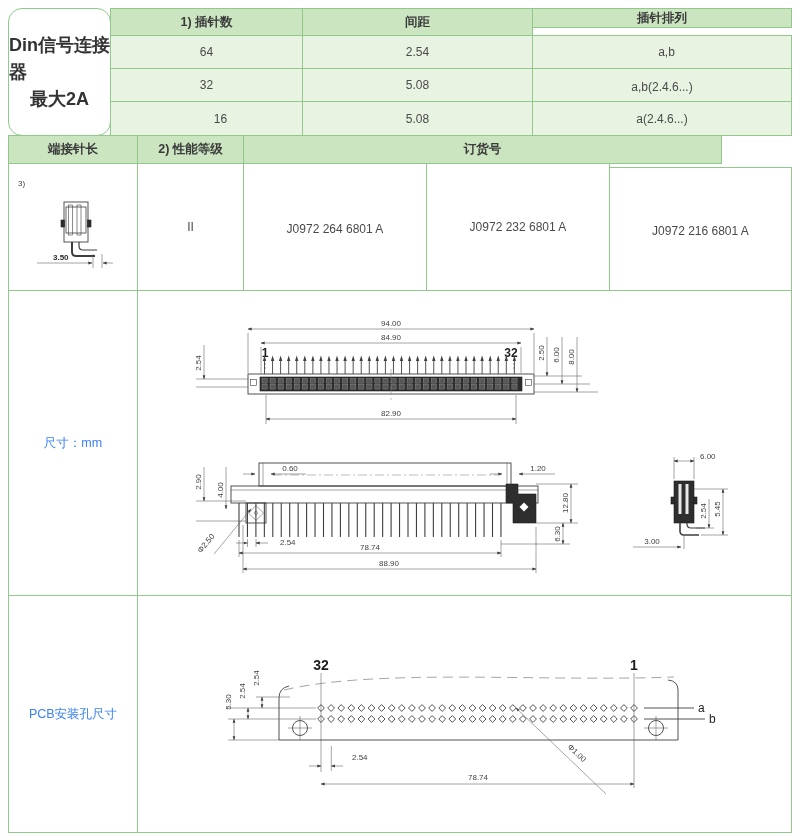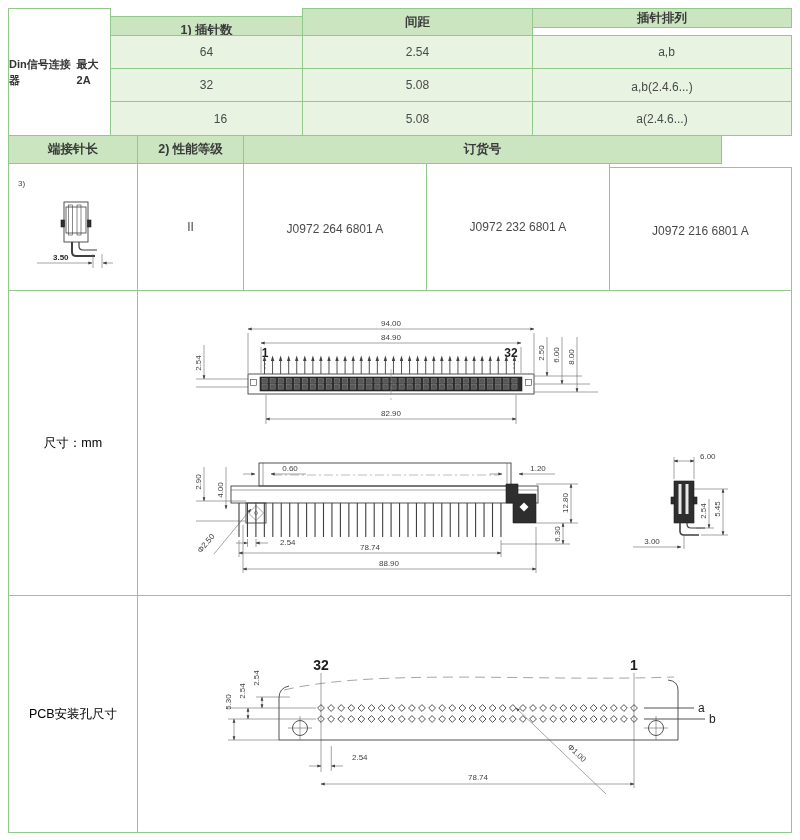--- a/index.html
+++ b/index.html
@@ -5,41 +5,41 @@
   * { box-sizing: border-box; margin: 0; padding: 0; }
   html,body { width:800px; height:840px; background:#fff; font-family:"Liberation Sans","DejaVu Sans",sans-serif; }
   #page { position:relative; width:800px; height:840px; background:#fff; overflow:hidden; }
   .cell { position:absolute; border:1px solid #90c98a; }
   .hdr  { background:#cbe5c0; display:flex; align-items:center; justify-content:center;
           font-size:12.5px; font-weight:bold; color:#3a3a3a; }
   .rowc { background:#e8f3e2; display:flex; align-items:center; justify-content:center;
           font-size:12px; color:#4a4a4a; }
   .whitec { background:#fff; display:flex; align-items:center; justify-content:center;
           font-size:12px; color:#4a4a4a; }
-  .prod { flex-direction:row; font-weight:bold; font-size:11px; color:#333; line-height:1.5; }
-  .lbl  { font-size:12.5px; color:#000000; }
+  .prod { flex-direction:column; font-weight:bold; font-size:18px; color:#333; line-height:1.5;border-radius:14px; }
+  .lbl  { font-size:12.5px; color:#3b82f6; }
   svg text { font-family:"Liberation Sans","DejaVu Sans",sans-serif; }
   .dim  { font-size:8px; fill:#3f3f3f; }
   .dimb { font-size:8px; font-weight:bold; fill:#2a2a2a; }
   .pinnum { font-size:12px; font-weight:bold; fill:#1d1d1d; }
   .ln   { stroke:#3f3f3f; stroke-width:0.9; fill:none; }
   .thin { stroke:#5a5a5a; stroke-width:0.55; fill:none; }
   .cl   { stroke:#8a8a8a; stroke-width:0.55; fill:none; stroke-dasharray:9 3 2 3; }
   .dk   { fill:#2e2e2e; stroke:#1d1d1d; stroke-width:0.6; }
 </style>
 </head>
 <body>
 
 <div id="page">
 
   <div class="cell whitec prod" style="left:8px;top:8px;width:103px;height:128px;">
     <div>Din信号连接器</div>
     <div>最大2A</div>
   </div>
-  <div class="cell hdr" style="left:110px;top:8px;width:193px;height:28px;margin-top:8px;">1) 插针数</div>
+  <div class="cell hdr" style="left:110px;top:8px;width:193px;height:28px;">1) 插针数</div>
   <div class="cell hdr" style="left:302px;top:8px;width:231px;height:28px;text-align:center;">间距</div>
   <div class="cell hdr" style="left:532px;top:8px;width:260px;height:20px;">插针排列</div>
 
   <div class="cell rowc" style="left:110px;top:35px;width:193px;height:34px;">64</div>
   <div class="cell rowc" style="left:302px;top:35px;width:231px;height:34px;">2.54</div>
   <div class="cell rowc" style="left:532px;top:35px;width:260px;height:34px;padding-left:9px;">a,b</div>
 
   <div class="cell rowc" style="left:110px;top:68px;width:193px;height:34px;">32</div>
   <div class="cell rowc" style="left:302px;top:68px;width:231px;height:34px;">5.08</div>
   <div class="cell rowc" style="left:532px;top:68px;width:260px;height:37px;">a,b(2.4.6...)</div>

